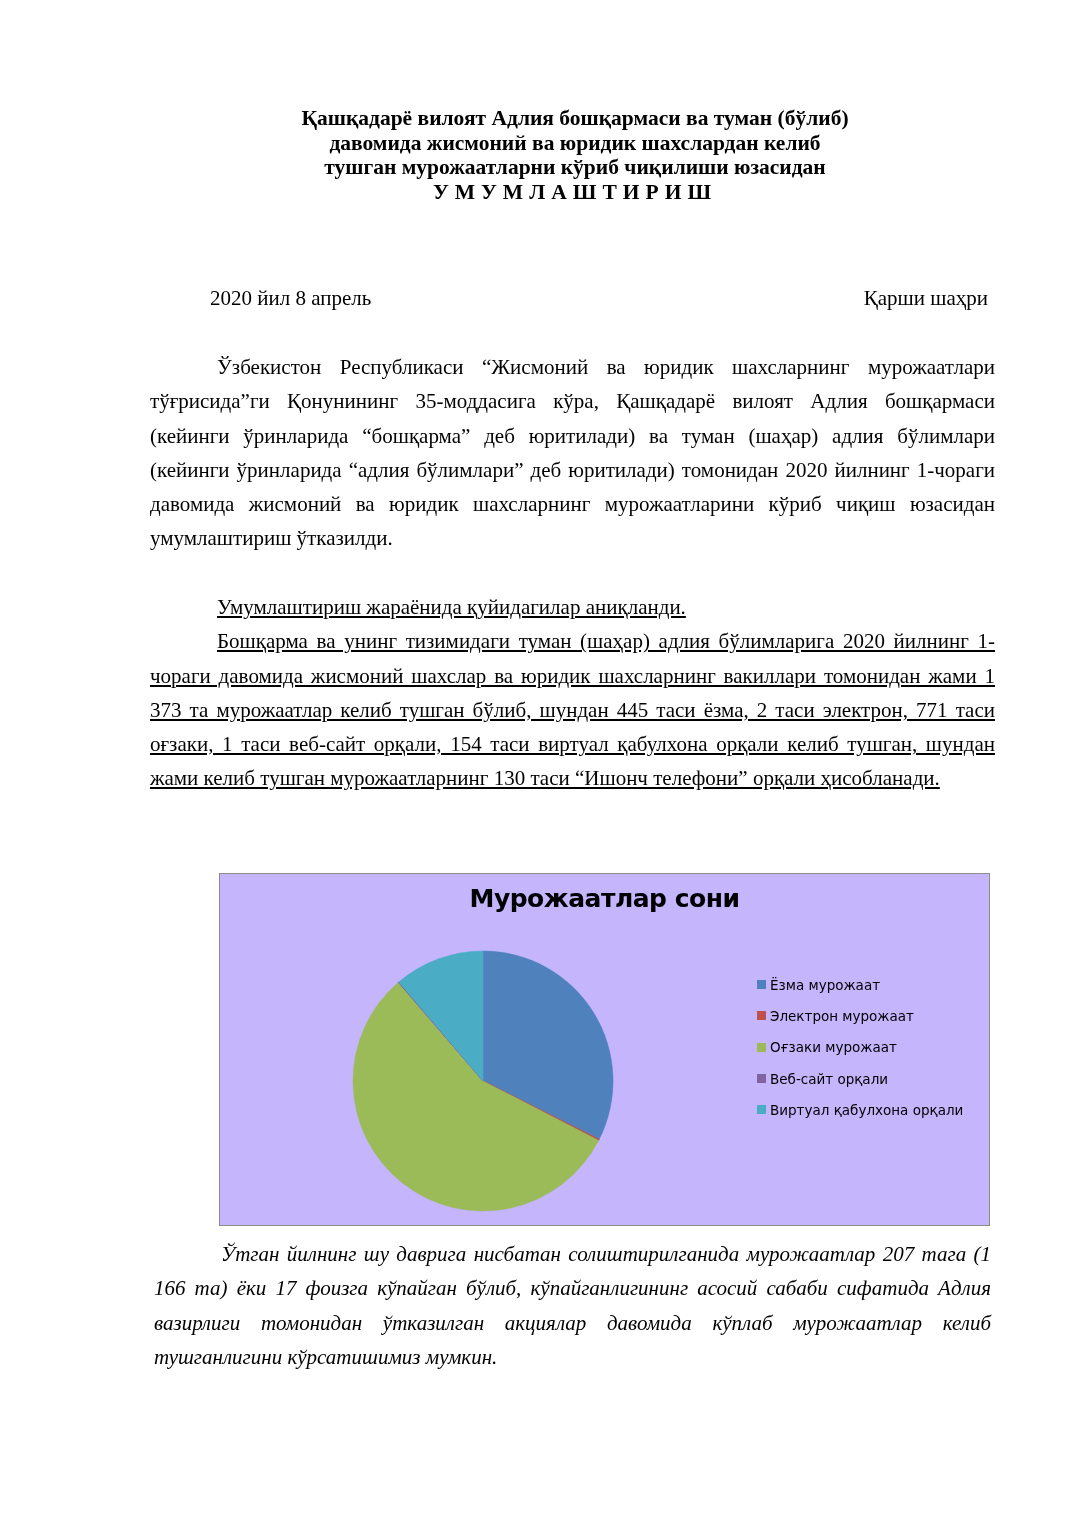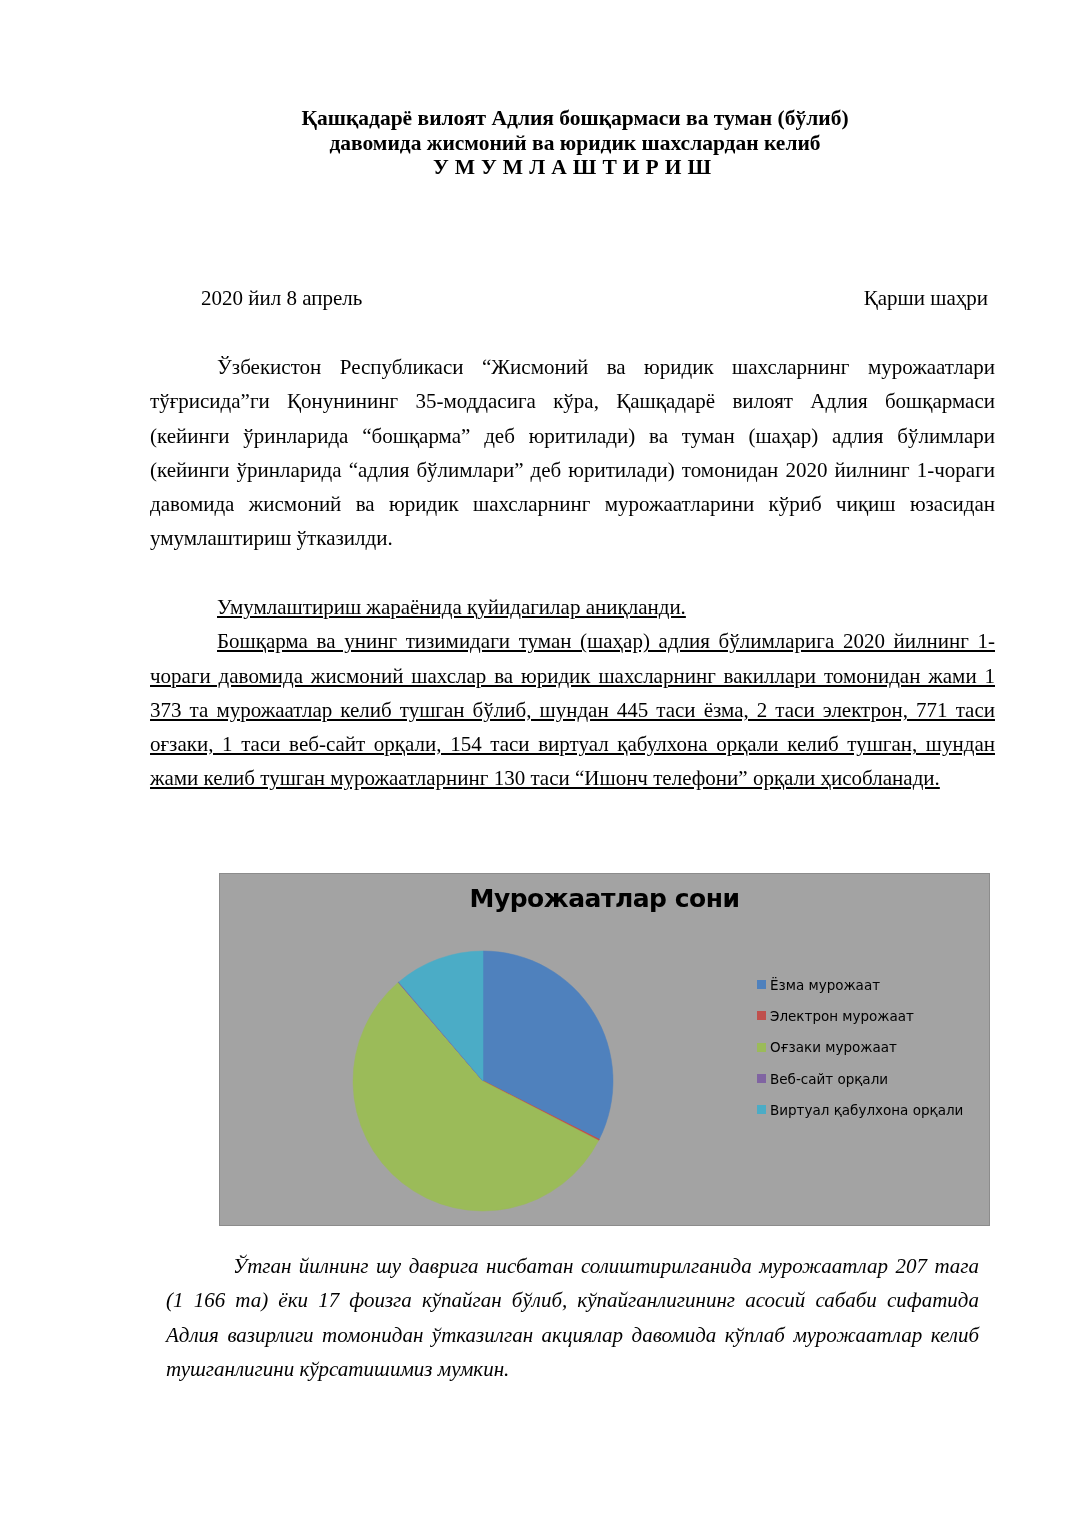--- a/index.html
+++ b/index.html
@@ -2,46 +2,47 @@
 <html><head>
 <meta charset="utf-8">
 <style>
   html, body { margin: 0; padding: 0; background: #ffffff; }
   body { width: 1072px; height: 1517px; position: relative; overflow: hidden;
          font-family: "Liberation Serif", "DejaVu Serif", serif; color: #000; }
   .title { position: absolute; left: 150px; width: 850px; top: 106px;
            text-align: center; font-weight: bold; font-size: 21.5px; line-height: 24.5px; }
   .title .spaced { letter-spacing: 0.28em; }
   .dateline { position: absolute; top: 286px; left: 150px; width: 842px; font-size: 21px; }
-  .dateline .date { position: absolute; left: 51px; }
+  .dateline .date { position: absolute; left: 60px; }
   .dateline .place { position: absolute; right: 4px; }
   .body { position: absolute; left: 150px; width: 845px; font-size: 21px; line-height: 34.3px; }
   .body p { margin: 0; text-align: justify; text-indent: 67px; }
   .p1 { top: 350px; }
   .p2 { top: 590px; text-decoration: underline; }
   .chart-frame { position: absolute; left: 219px; top: 873px; width: 771px; height: 353px;
-                 border: 1px solid #8c8c8c; box-sizing: border-box; background: #a3a3a3; }
+                 border: 1px solid #8c8c8c; box-sizing: border-box; background: #c4b5fd; }
   .chart-title { position: absolute; left: 0; width: 100%; top: 10px; text-align: center;
                  font-family: "DejaVu Sans", "Liberation Sans", sans-serif; font-weight: bold;
                  font-size: 25px; letter-spacing: -0.5px; }
   .chart-svg { position: absolute; left: 0; top: 0; }
   .legend { position: absolute; left: 537px; top: 95px;
             font-family: "DejaVu Sans", "Liberation Sans", sans-serif; font-size: 13.5px; }
   .legend-item { height: 31.3px; display: flex; align-items: center; white-space: nowrap; text-align: center; }
   .swatch { width: 9px; height: 9px; margin-right: 4px; display: inline-block; }
   .italic-block { position: absolute; left: 150px; top: 1233px; width: 845px; font-size: 21px;
                   line-height: 34.3px; font-style: italic; }
-  .italic-block p { margin: 16px; text-align: justify; text-indent: 67px; }
+  .italic-block p { margin: 4px; text-align: justify; text-indent: 67px; }
 </style>
 </head>
 <body>
 
 <div class="title">
   <div>Қашқадарё вилоят Адлия бошқармаси ва туман (бўлиб)</div>
   <div>давомида жисмоний ва юридик шахслардан келиб</div>
+  <div>тушган мурожаатларни кўриб чиқилиши юзасидан</div>
   <div class="spaced">УМУМЛАШТИРИШ</div>
 </div>
 
 <div class="dateline">
   <span class="date">2020 йил 8 апрель</span>
   <span class="place">Қарши шаҳри</span>
 </div>
 
 <div class="body p1">
   <p>Ўзбекистон Республикаси “Жисмоний ва юридик шахсларнинг мурожаатлари тўғрисида”ги Қонунининг 35-моддасига кўра, Қашқадарё вилоят Адлия бошқармаси (кейинги ўринларида “бошқарма” деб юритилади) ва туман (шаҳар) адлия бўлимлари (кейинги ўринларида “адлия бўлимлари” деб юритилади) томонидан 2020 йилнинг 1-чораги давомида жисмоний ва юридик шахсларнинг мурожаатларини кўриб чиқиш юзасидан умумлаштириш ўтказилди.</p>

